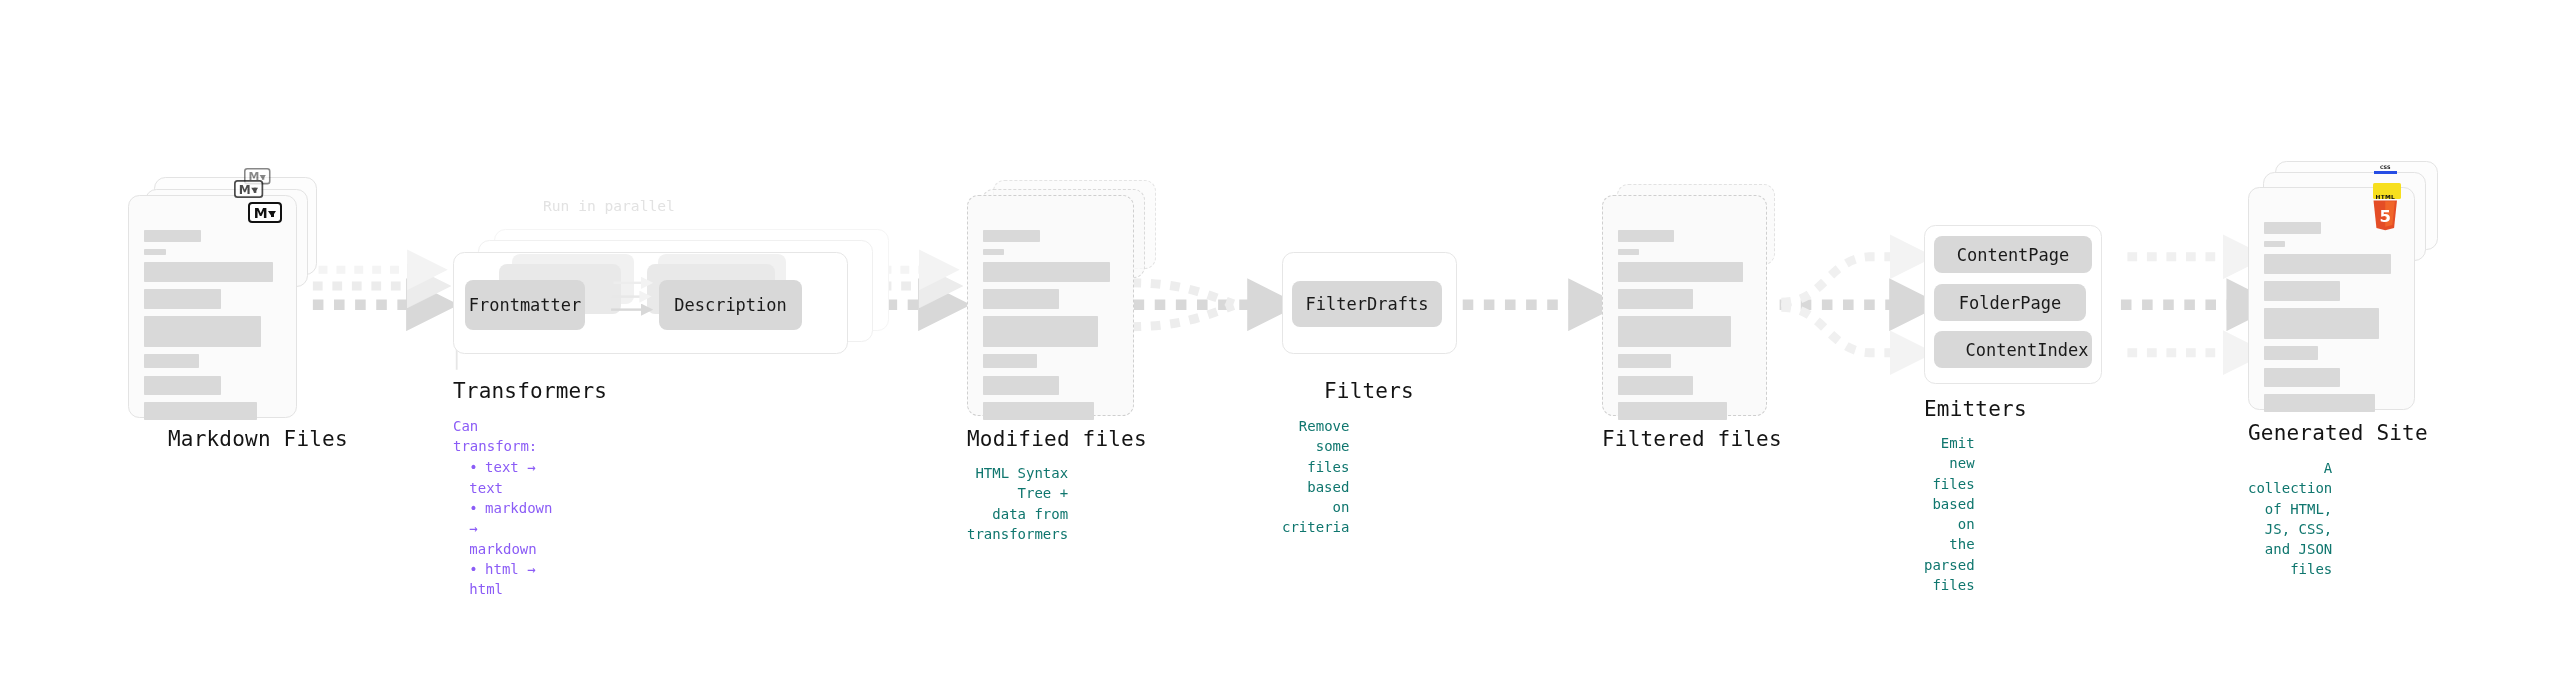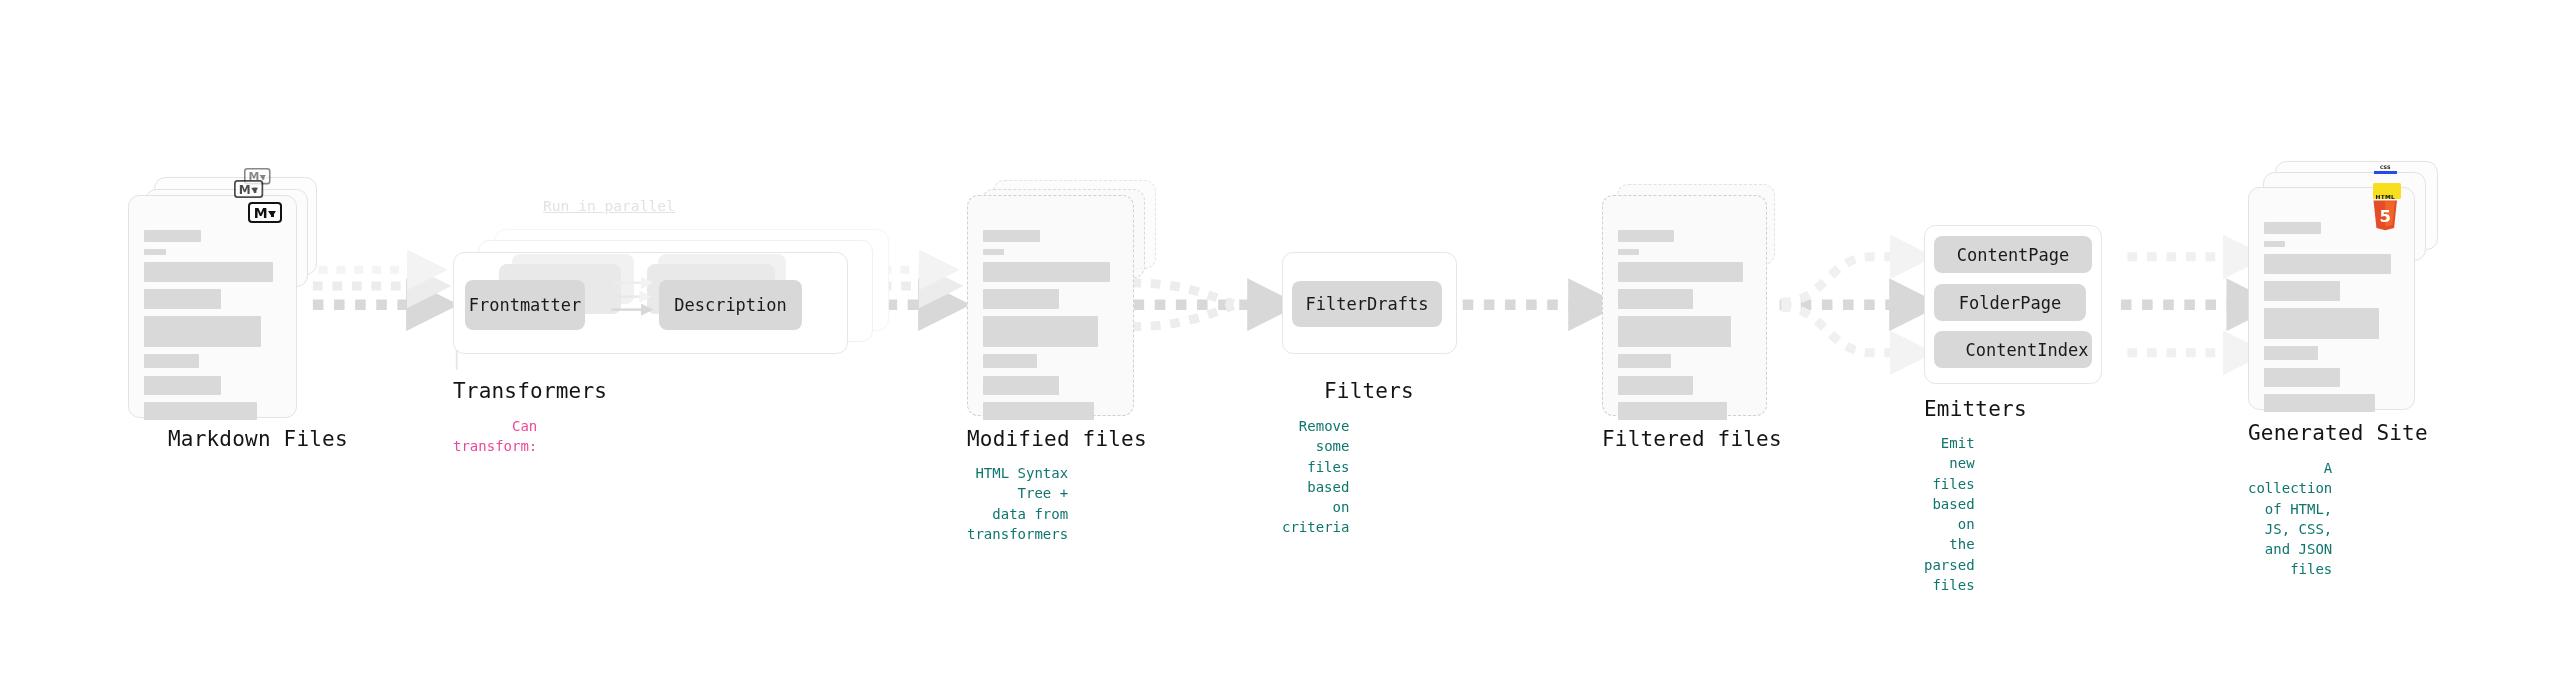--- a/index.html
+++ b/index.html
@@ -150,23 +150,22 @@
     position: absolute;
     font-size: 14px;
     color: #0f766e;
     line-height: 1.45;
     white-space: pre-line;
     text-align: right;
   }
   .caption-list {
     position: absolute;
     font-size: 14px;
-    color: #ec4899;
+    color: #8b5cf6;
     line-height: 1.45;
-    text-align: right;
   }
   .caption-list .lead { margin: 0 0 0.8px 0; }
   .caption-list ul { margin: 0; padding: 0 0 0 16.3px; list-style: none; }
   .caption-list li { margin: 0; }
   .caption-list li::before { content: "\2022"; margin-right: 7.3px; }
 
   .parallel-label {
     position: absolute;
     font-size: 14.6px;
     color: #e2e2e2;
@@ -274,21 +273,21 @@
             <span class="m-arrow-stem"></span>
           </span>
       </div>
     </div>
 
     <div class="caption-title" style="left:128px; top:427px;margin-left:40px;">Markdown Files</div>
   </div>
 
   <div class="node">
 
-    <div class="parallel-label" style="left:543px; top:197px;text-decoration:underline;">Run in parallel</div>
+    <div class="parallel-label" style="left:543px; top:197px;">Run in parallel</div>
 
     <div class="group-box faded2" style="left:494px; top:229px; width:395px; height:102px;"></div>
     <div class="group-box faded1" style="left:478px; top:240px; width:395px; height:102px;"></div>
     <div class="group-box" style="left:453px; top:252px; width:395px; height:102px;"></div>
 
     <div class="pill faded2" style="left:512px; top:254px; width:122px; height:50px;"></div>
     <div class="pill faded2" style="left:658px; top:254px; width:128px; height:50px;"></div>
     <div class="pill faded1" style="left:499px; top:264px; width:122px; height:50px;"></div>
     <div class="pill faded1" style="left:647px; top:264px; width:128px; height:50px;"></div>
 
@@ -302,20 +301,25 @@
       <span>Frontmatter</span>
     </div>
     <div class="pill" style="left:659px; top:280px; width:143px; height:50px;">
       <span>Description</span>
     </div>
 
     <div class="caption-title" style="left:453px; top:379px;">Transformers</div>
 
     <div class="caption-list" style="left:453px; top:416px;">
       <p class="lead">Can transform:</p>
+      <ul>
+        <li>text → text</li>
+        <li>markdown → markdown</li>
+        <li>html → html</li>
+      </ul>
     </div>
   </div>
 
   <div class="node">
     <div class="doc-stack">
       <div class="doc-card dashed" style="left:993px; top:180px; width:163px; height:89px; opacity:0.55;"></div>
       <div class="doc-card dashed" style="left:982px; top:189px; width:163px; height:89px; opacity:0.75;"></div>
       <div class="doc-card dashed" style="left:967px; top:195px; width:167px; height:221px;">
         <div class="doc-lines">
           <div class="doc-line" style="width:42%;"></div>

